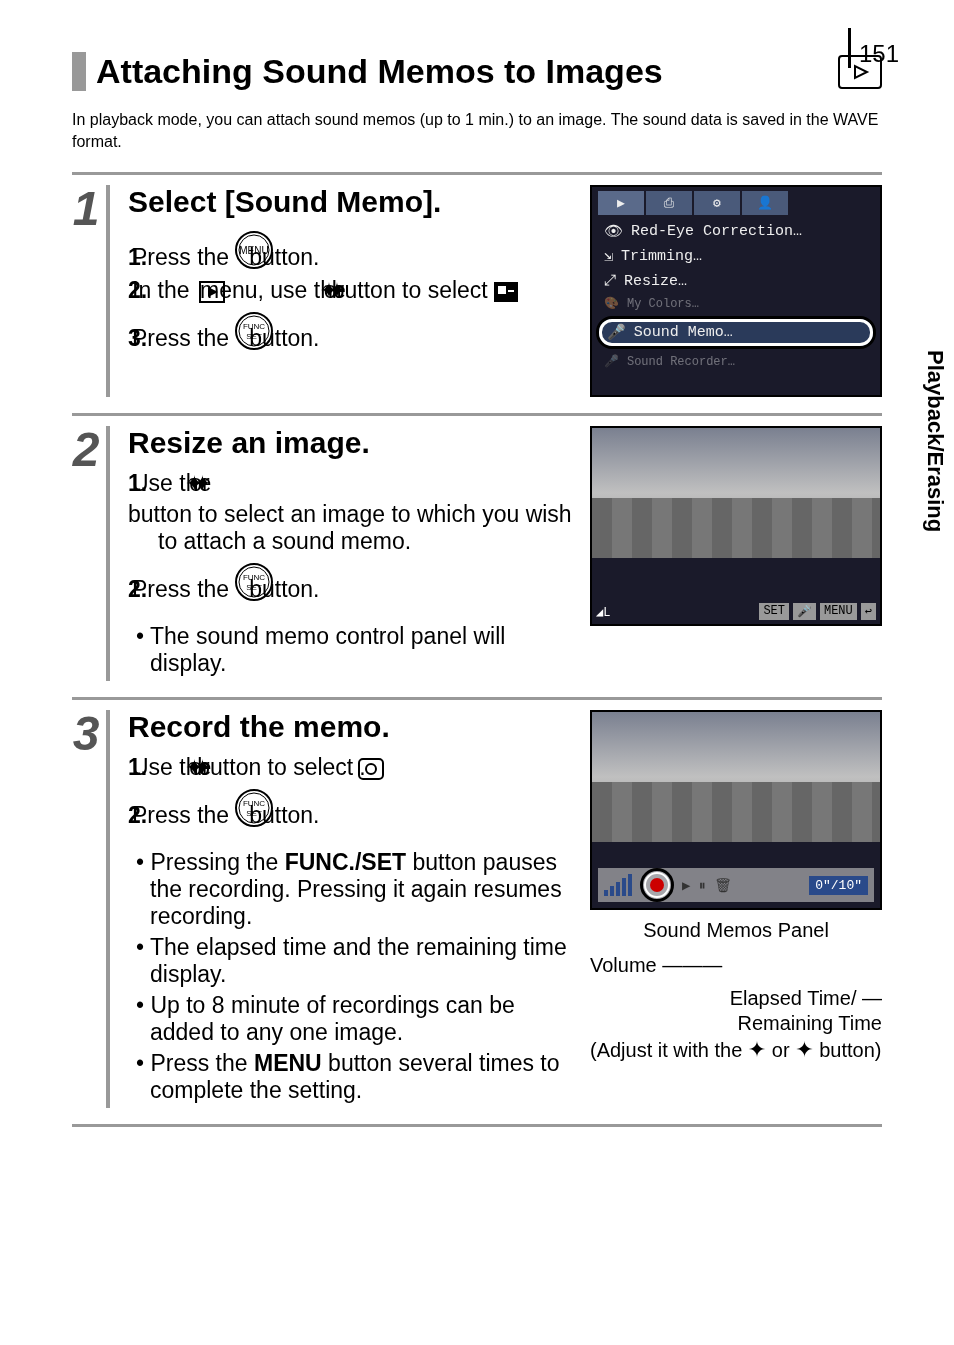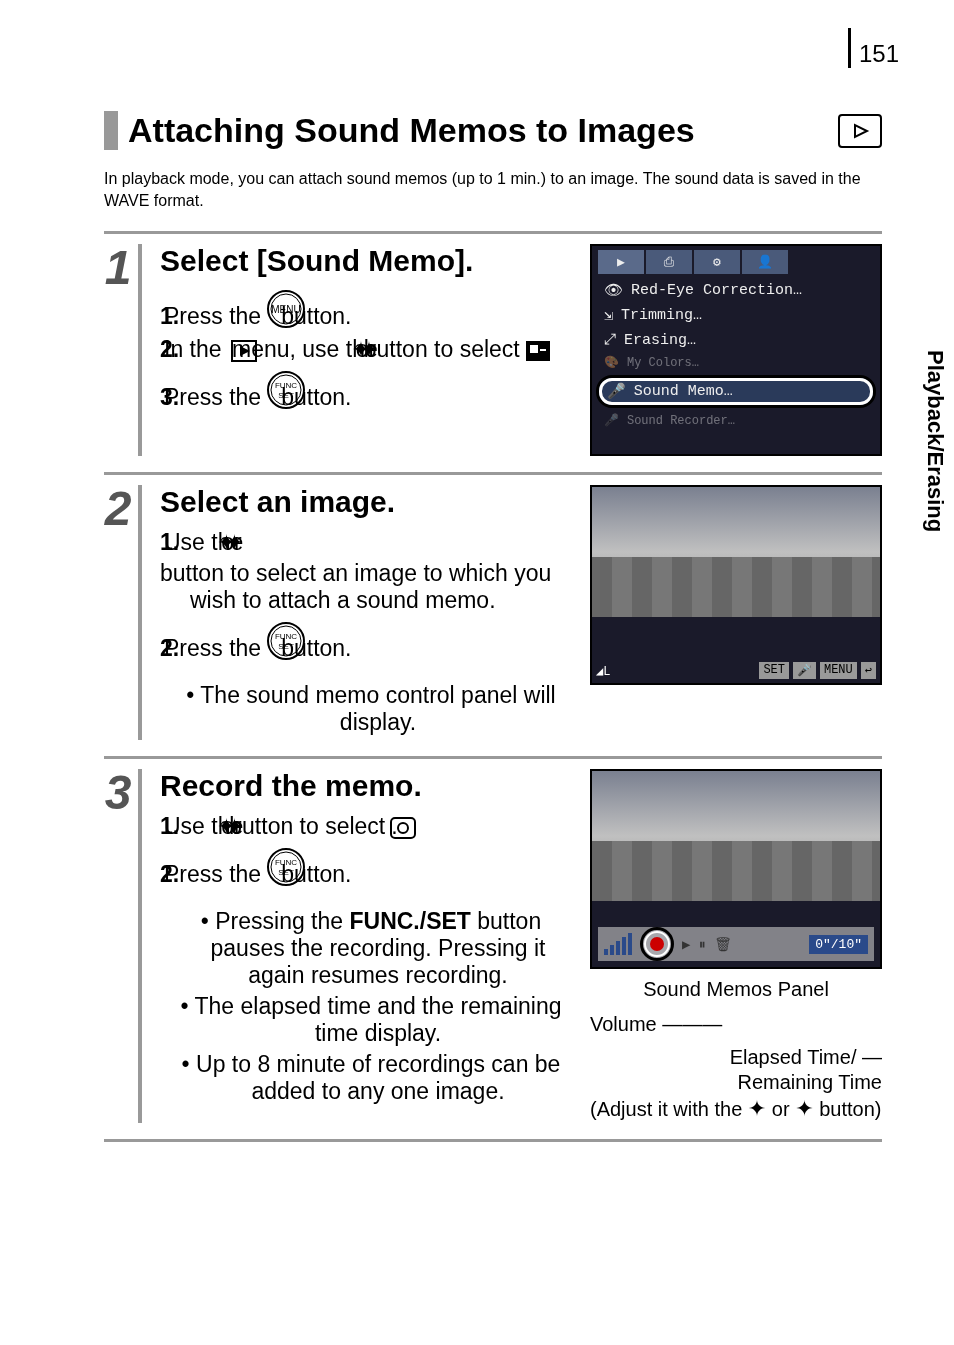--- a/index.html
+++ b/index.html
@@ -25,22 +25,21 @@
     position: absolute;
     right: 4px;
     top: 340px;
     writing-mode: vertical-rl;
     font-weight: bold;
     font-size: 22px;
     background: #fff;
     padding: 10px 2px;
   }
   .content {
-    padding: 111px 72px 20px 72px;
-    margin-left: 32px;
+    padding: 52px 72px 20px 72px;
   }
   .title-row {
     display: flex;
     align-items: center;
     justify-content: space-between;
     margin-bottom: 18px;
   }
   .title-row h1 {
     font-size: 34px;
     font-weight: 900;
@@ -102,21 +101,20 @@
     gap: 4px;
   }
   .step-text .hang {
     padding-left: 30px;
     text-indent: -30px;
   }
   .step-text .bullet {
     padding-left: 22px;
     text-indent: -14px;
     margin-bottom: 4px;
-    text-align: center;
   }
   .screenshot {
     width: 292px;
     flex-shrink: 0;
   }
   .screen {
     width: 292px;
     background: #1a1a2a;
     border: 2px solid #000;
     color: #eee;
@@ -311,21 +309,21 @@
             <div class="menu-item">
                 <span>👁</span>
                 <span>Red-Eye Correction…</span>
               </div>
             <div class="menu-item">
                 <span>⇲</span>
                 <span>Trimming…</span>
               </div>
             <div class="menu-item">
                 <span>⤢</span>
-                <span>Erasing…</span>
+                <span>Resize…</span>
               </div>
             <div class="menu-item dim">
                 <span>🎨</span>
                 <span>My Colors…</span>
               </div>
             <div class="menu-item highlight">
                 <span>🎤</span>
                 <span>Sound Memo…</span>
               </div>
             <div class="menu-item dim">
@@ -335,21 +333,21 @@
           </div>
         </div>
       </div>
     </div>
   </div>
 
   <div class="step">
     <div class="step-num">2</div>
     <div class="step-body">
       <div class="step-text">
-        <h2>Select an image.</h2>
+        <h2>Resize an image.</h2>
         <div class="line hang">
           <b>1.</b> Use the <span class="arrow">✦</span> or <span class="arrow">✦</span> button to select an image to which you wish to attach a sound memo.
         </div>
         <div class="line hang">
           <b>2.</b> Press the
           <svg class="btn-circle">
               <circle cx="21" cy="21" r="18" fill="none" stroke="#000" stroke-width="2"></circle>
               <circle cx="21" cy="21" r="15" fill="none" stroke="#000" stroke-width="1"></circle>
               <text x="21" y="19" text-anchor="middle" font-size="8">FUNC</text>
               <text x="21" y="29" text-anchor="middle" font-size="8">SET</text>
@@ -396,20 +394,21 @@
               <circle cx="21" cy="21" r="15" fill="none" stroke="#000" stroke-width="1"></circle>
               <text x="21" y="19" text-anchor="middle" font-size="8">FUNC</text>
               <text x="21" y="29" text-anchor="middle" font-size="8">SET</text>
             </svg>
           button.
         </div>
         <div style="height:14px"></div>
         <div class="bullet">• Pressing the <b>FUNC./SET</b> button pauses the recording. Pressing it again resumes recording.</div>
         <div class="bullet">• The elapsed time and the remaining time display.</div>
         <div class="bullet">• Up to 8 minute of recordings can be added to any one image.</div>
+        <div class="bullet">• Press the <b>MENU</b> button several times to complete the setting.</div>
       </div>
       <div class="screenshot">
         <div class="screen photo-screen">
           <div class="sm-label">🎤 <span>Sound Memo</span></div>
           <div class="photo-bg">
               <div class="photo-beach"></div>
             </div>
           <div class="control-panel">
             <div class="vol-bars">
               <span style="height:6px"></span>

